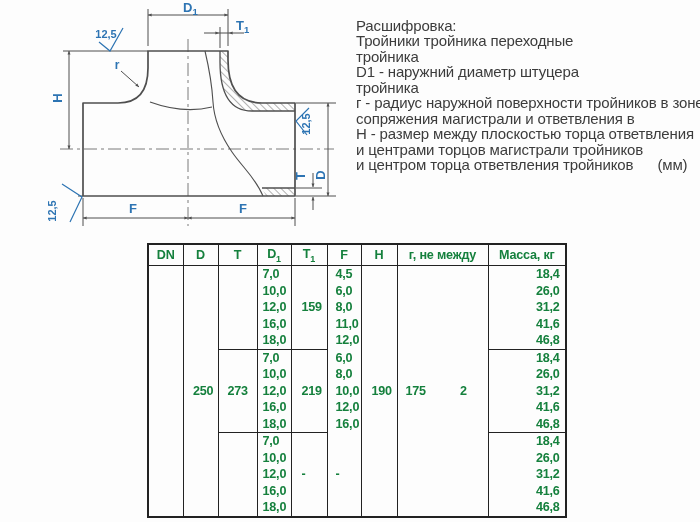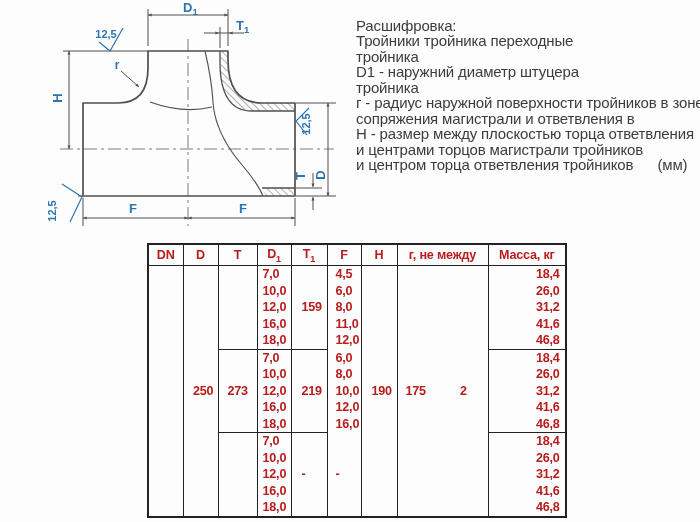--- a/index.html
+++ b/index.html
@@ -15,21 +15,21 @@
     color:#3c3c3c; letter-spacing:-0.15px;
   }
   .legend div { white-space:nowrap; }
   table.spec {
     position:absolute; left:147px; top:243px;
     border-collapse:collapse; table-layout:fixed; width:419px;
     border:2.4px solid #222;
   }
   .spec th, .spec td {
     border-left:1.6px solid #222; border-right:1.6px solid #222;
-    font-weight:bold; font-size:12.6px; color:#b91c1c;
+    font-weight:bold; font-size:12.6px; color:#15803d;
     text-align:center; vertical-align:middle; padding:0 2px;
     letter-spacing:-0.2px; font-family:"Liberation Sans", sans-serif;
   }
   .spec th { border-bottom:1.6px solid #222; height:20px; }
   .spec td { height:16.5px;padding-left:44px; }
   .spec tr.gs td { border-top:1.6px solid #222; }
   .spec sub, .hsub { font-size:9px; }
   svg text { font-family:"Liberation Sans", sans-serif; }
 </style>
 </head>

